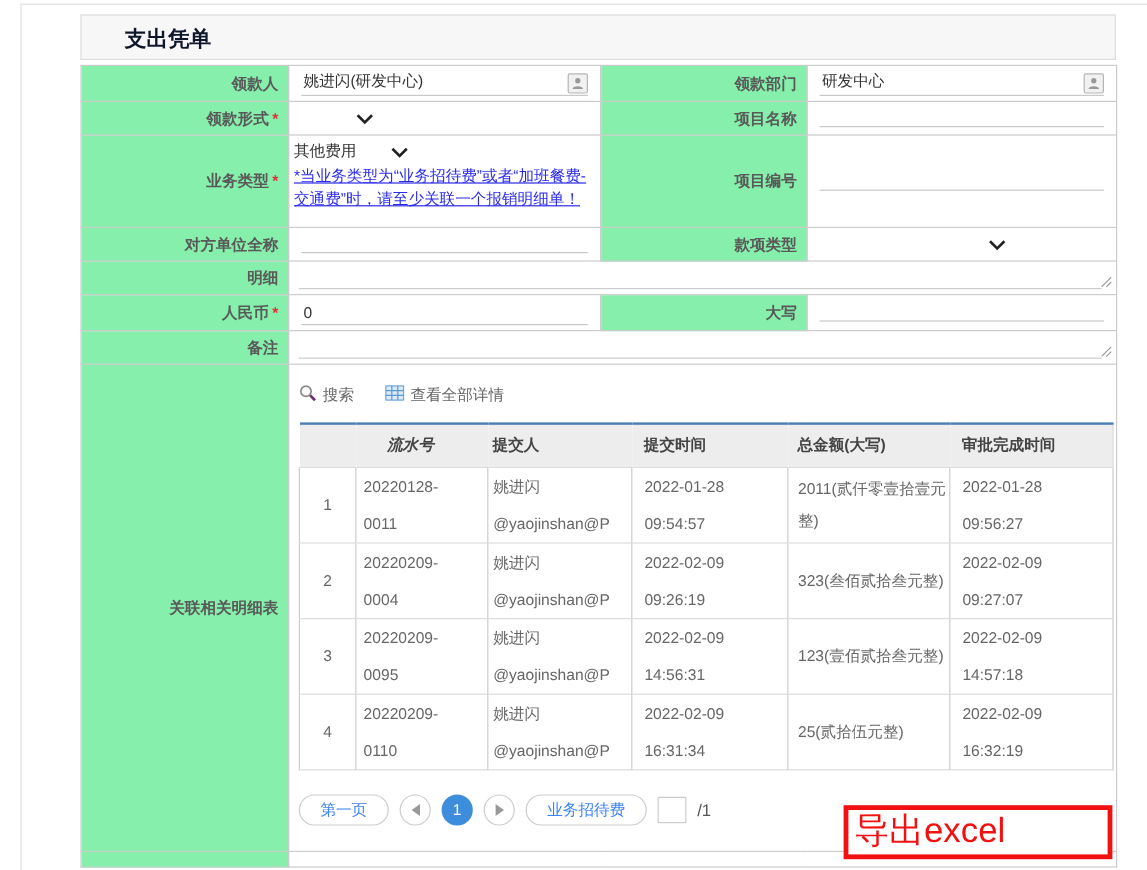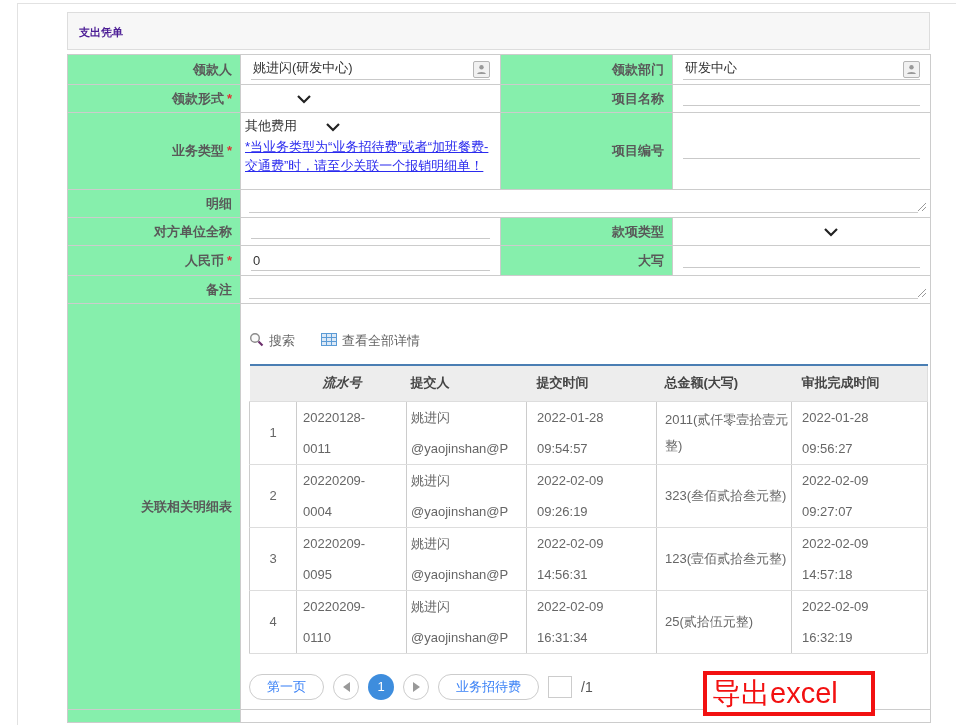--- a/index.html
+++ b/index.html
@@ -4,21 +4,21 @@
 <style>
   * { margin:0; padding:0; box-sizing:border-box; }
   html,body { width:956px; height:725px; background:#fff; overflow:hidden;
     font-family:"Liberation Sans","DejaVu Sans",sans-serif; }
   .page { position:relative; width:956px; height:725px; }
   .frame { position:absolute; left:17px; top:3px; width:939px; height:722px;
     border-top:1px solid #e2e2e2; border-left:1px solid #e2e2e2; }
 
   .doc { position:absolute; left:67px; top:12px; width:863px; }
   .doc-header { width:863px; height:38px; background:#f7f7f7; border:1px solid #ddd;
-    line-height:38px; padding-left:11px; font-size:11px; font-weight:bold; color:#4c1d95; }
+    line-height:38px; padding-left:36px; font-size:18px; font-weight:bold; color:#0f172a; }
 
   table.form { width:863px; border-collapse:collapse; table-layout:fixed; margin-top:4px; }
   table.form td { border:1px solid #ccc; vertical-align:middle; font-size:13px; }
   td.lbl { text-align:right; padding-right:8px; font-weight:bold; color:#595959;
     background:#86efac; }
   .req { color:#e23030; font-weight:bold; margin-left:3px; }
   td.fld { color:#333; }
 
   .input-line { display:flex; align-items:flex-end; margin:2px 10px 4px 10px;
     border-bottom:1px solid #c9c9c9; min-height:22px; }
@@ -36,21 +36,21 @@
   .note { color:#2b2bee; text-decoration:underline; font-size:13px; line-height:19px;
     padding:1px 4px 4px 4px; }
 
   .textarea-line { position:relative; height:24px; margin:0 2px; }
   .textarea-line .tline { position:absolute; left:6px; right:10px; bottom:3px;
     border-bottom:1px solid #ccc; }
   .resize-h { position:absolute; right:1px; bottom:1px; }
 
   
   .panel { position:relative; height:404px; padding:8px 0 0 8px; }
-  .toolbar { display:flex; align-items:center; gap:26px; height:26px; margin-top:16px; }
+  .toolbar { display:flex; align-items:center; gap:26px; height:26px; margin-top:4px; }
   .tool { display:flex; align-items:center; gap:5px; color:#666; font-size:13px; cursor:pointer; }
 
   table.rel { border-collapse:collapse; table-layout:fixed; width:678px; margin-top:10px;
     border-top:2px solid #4a7eb3; border-right:1px solid #ddd; }
   table.rel th { background:#ededed; height:36px; font-size:13px; color:#444;
     text-align:left; font-weight:bold; }
   table.rel td { border-bottom:1px solid #ddd; color:#666; font-size:13px;
     vertical-align:middle; height:62px; }
   table.rel tr.hdr th { border-bottom:1px solid #ddd; }
   .c-no    { width:47px;  text-align:center; }
@@ -69,21 +69,21 @@
     background:#fff; display:flex; align-items:center; justify-content:center; cursor:pointer; }
   .tri-l { width:0; height:0; border-top:5px solid transparent; border-bottom:5px solid transparent;
     border-right:7px solid #999; }
   .tri-r { width:0; height:0; border-top:5px solid transparent; border-bottom:5px solid transparent;
     border-left:7px solid #999; }
   .cur { width:26px; height:26px; border-radius:50%; background:#3e8ddd; color:#fff;
     font-size:13px; display:flex; align-items:center; justify-content:center; }
   .page-input { width:24px; height:22px; border:1px solid #ccc; background:#fff; }
   .page-total { color:#555; font-size:14px; }
 
-  .export-box { position:absolute; left:703px; top:671px; width:172px; height:45px;
+  .export-box { position:absolute; left:703px; top:671px; width:224px; height:45px;
     border:4px solid #f21111; background:#fff; color:#f21111; font-size:29px;
     line-height:37px; padding-left:5px; white-space:nowrap; cursor:pointer; }
 </style>
 </head>
 <body>
 
 <div class="page">
   <div class="frame"></div>
 
   <div class="doc">
@@ -149,50 +149,50 @@
               <svg width="16" height="10" viewBox="0 0 16 10">
                     <polyline points="2,2 8,8 14,2" fill="none" stroke="#222" stroke-width="2.2"></polyline>
                   </svg>
             </span>
           </div>
           <div class="note">*当业务类型为“业务招待费”或者“加班餐费-交通费”时，请至少关联一个报销明细单！</div>
         </td>
         <td class="lbl"><span>项目编号</span></td>
         <td class="fld">
           <div class="underline"></div>
+        </td>
+      </tr>
+
+      <tr style="height:28px">
+        <td class="lbl"><span>对方单位全称</span></td>
+        <td class="fld">
+          <div class="underline"></div>
+        </td>
+        <td class="lbl"><span>款项类型</span></td>
+        <td class="fld">
+          <div class="sel-pay"><span class="chev">
+            <svg width="16" height="10" viewBox="0 0 16 10">
+                    <polyline points="2,2 8,8 14,2" fill="none" stroke="#222" stroke-width="2.2"></polyline>
+                  </svg>
+          </span></div>
         </td>
       </tr>
 
       <tr style="height:28px">
         <td class="lbl"><span>明细</span></td>
         <td class="fld" colspan="3">
           <div class="textarea-line">
             <div class="tline"></div>
             <span class="resize-h">
               <svg width="11" height="11" viewBox="0 0 11 11">
                     <line x1="2" y1="10" x2="10" y2="2" stroke="#999"></line>
                     <line x1="6" y1="10" x2="10" y2="6" stroke="#999"></line>
                   </svg>
             </span>
           </div>
-        </td>
-      </tr>
-
-      <tr style="height:28px">
-        <td class="lbl"><span>对方单位全称</span></td>
-        <td class="fld">
-          <div class="underline"></div>
-        </td>
-        <td class="lbl"><span>款项类型</span></td>
-        <td class="fld">
-          <div class="sel-pay"><span class="chev">
-            <svg width="16" height="10" viewBox="0 0 16 10">
-                    <polyline points="2,2 8,8 14,2" fill="none" stroke="#222" stroke-width="2.2"></polyline>
-                  </svg>
-          </span></div>
         </td>
       </tr>
 
       <tr style="height:30px">
         <td class="lbl"><span>人民币</span><span class="req">*</span></td>
         <td class="fld">
           <div class="input-line">
             <span class="input-text">0</span>
           </div>
         </td>

